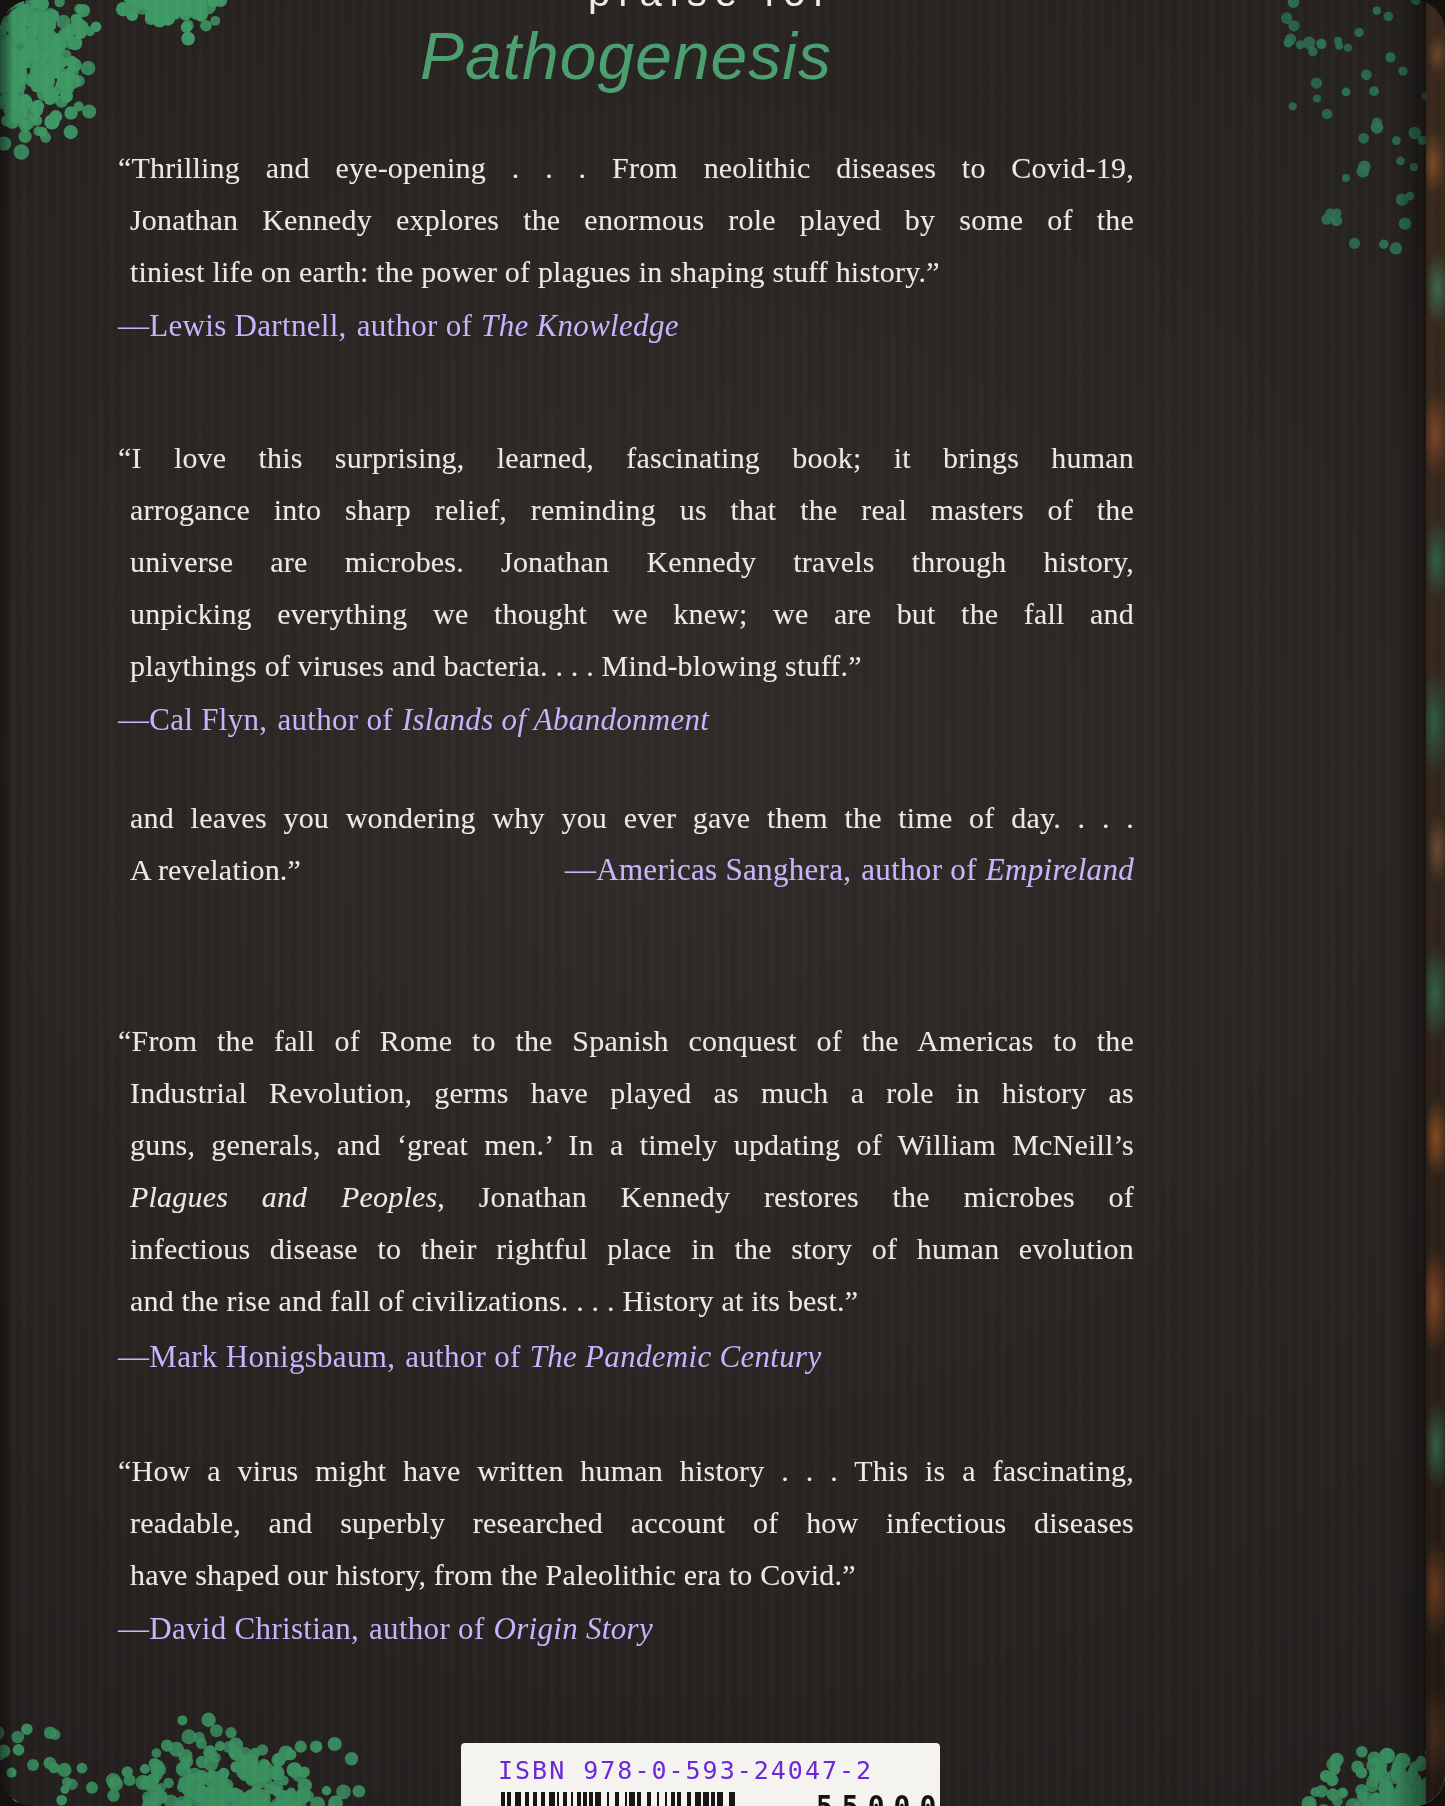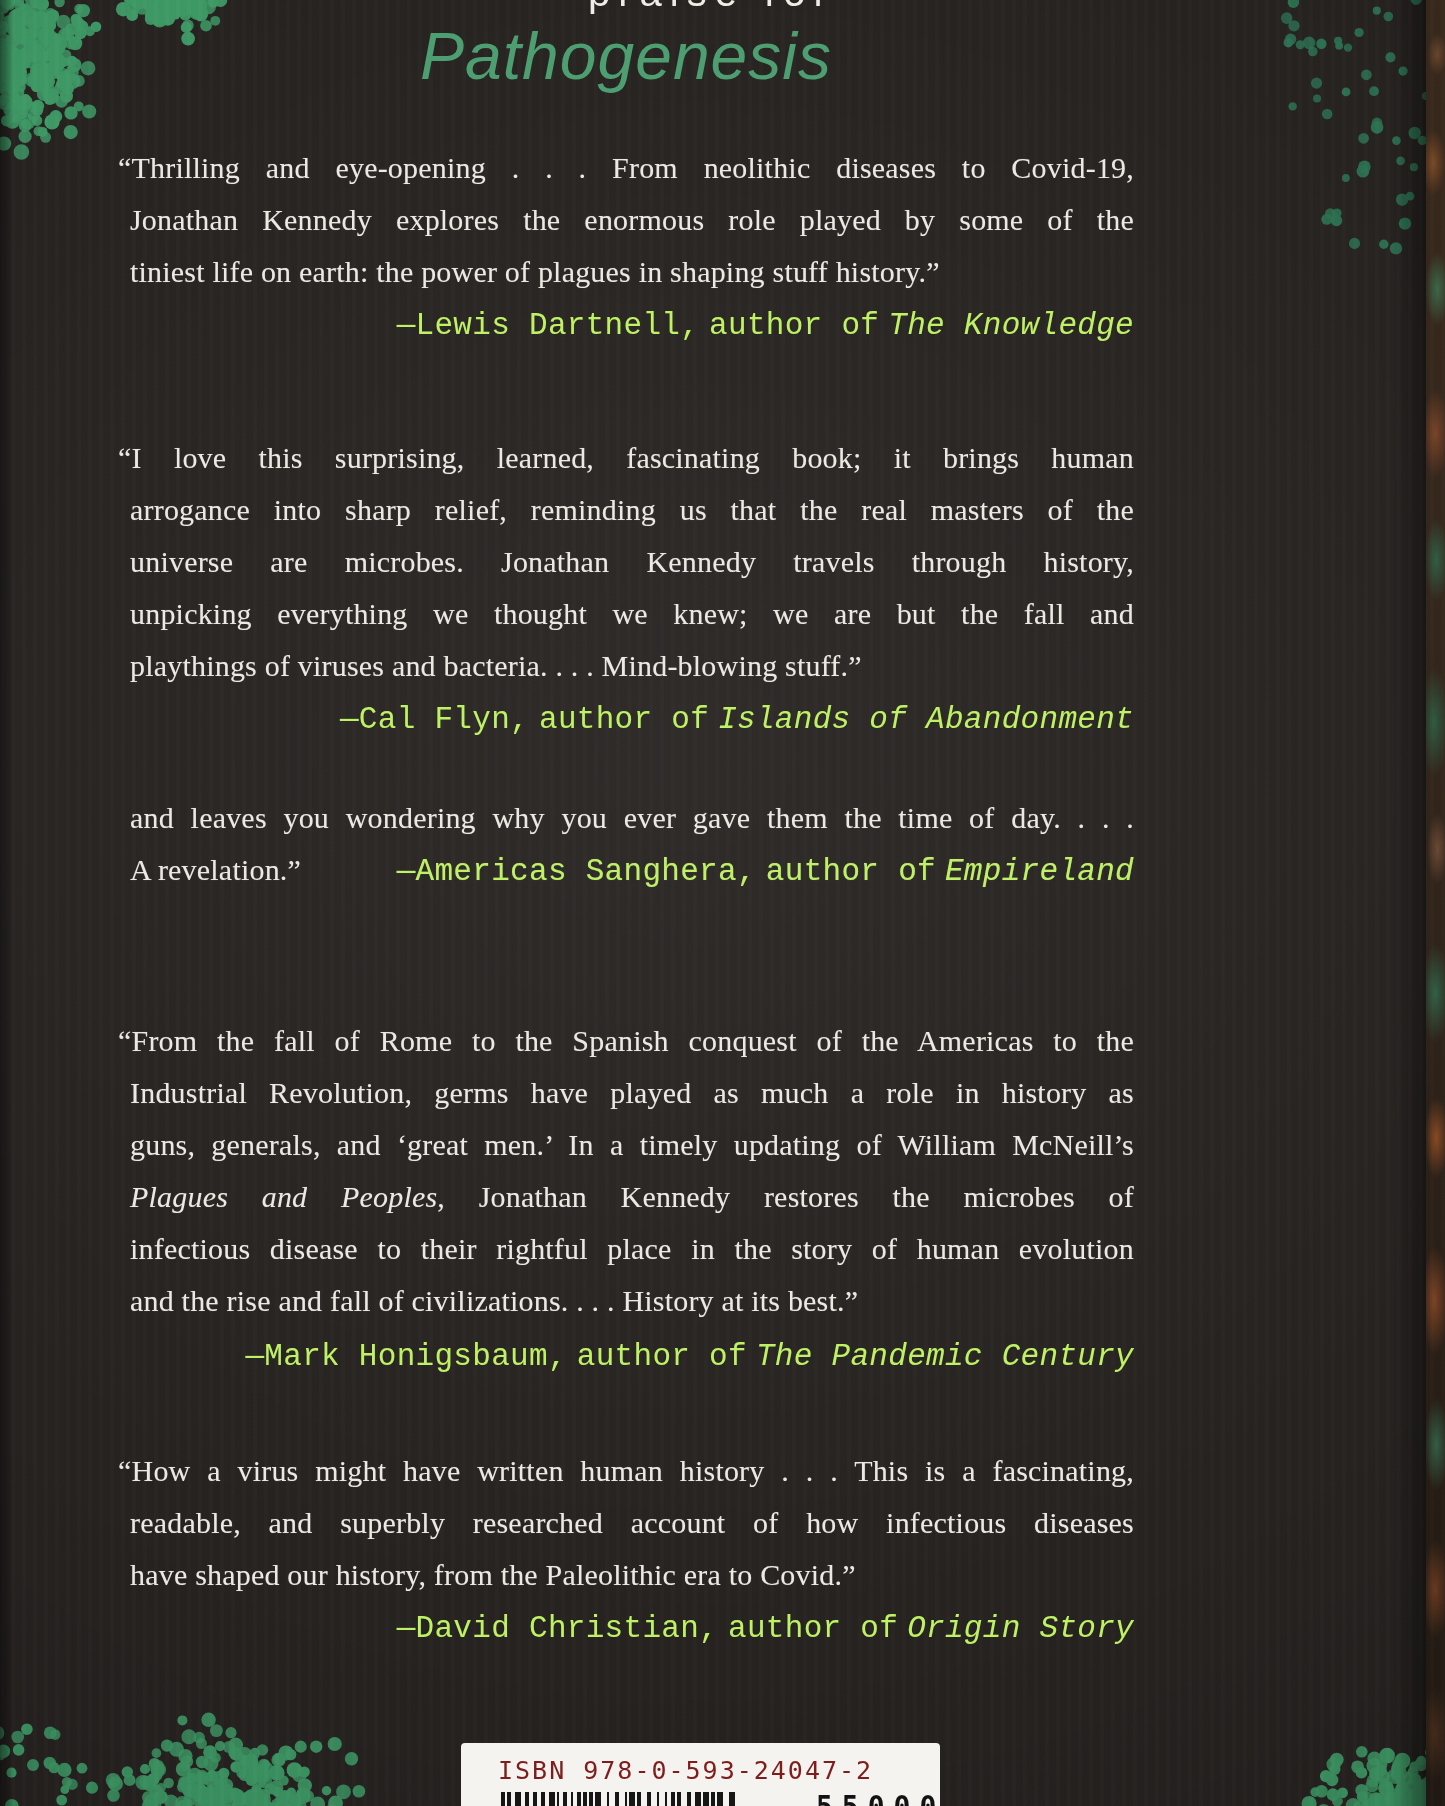--- a/index.html
+++ b/index.html
@@ -1,17 +1,17 @@
 <!DOCTYPE html>
 <html><head>
 <meta charset="utf-8">
 <style>
   html,body{margin:0;padding:0;background:#14110f;}
   #page{position:relative;width:1445px;height:1806px;overflow:hidden;
-        background:#272321;font-family:"Liberation Serif","DejaVu Serif",serif;}
+        background:#272321;font-family:"Liberation Serif","DejaVu Serif",serif;border-radius:32px;}
   
   #page::before{content:"";position:absolute;inset:0;pointer-events:none;z-index:3;
         background:
           repeating-linear-gradient(90deg, rgba(255,255,255,0.012) 0 4px, rgba(0,0,0,0.015) 4px 11px),
           radial-gradient(ellipse 120% 90% at 48% 42%, rgba(255,255,255,0.045) 0%, rgba(0,0,0,0) 55%, rgba(0,0,0,0.22) 100%);}
   .edge-shade-left{position:absolute;left:0;top:0;width:14px;height:100%;z-index:2;
         background:linear-gradient(90deg, rgba(0,0,0,0.5), rgba(0,0,0,0));}
   .edge-shade-right{position:absolute;left:1392px;top:0;width:34px;height:100%;z-index:2;
         background:linear-gradient(90deg, rgba(0,0,0,0), rgba(0,0,0,0.42));}
   
@@ -40,32 +40,32 @@
   .title{position:absolute;left:118px;top:18px;width:1016px;text-align:center;z-index:4;
         font-family:"Liberation Sans","DejaVu Sans",sans-serif;font-style:italic;
         font-size:66px;letter-spacing:1px;color:#4d9e71;}
 
   .col{position:absolute;left:118px;width:1016px;z-index:4;color:#ece9e2;}
   .qline{font-size:30px;line-height:52px;letter-spacing:0.2px;padding-left:12px;
         text-shadow:0 0 1px rgba(255,255,255,0.25);}
   .qline.first{padding-left:0;}
   .jline{text-align:justify;text-align-last:justify;text-justify:inter-word;}
   .it{font-style:italic;}
-  .attr{margin-top:10px;text-align:right;
-        font-family:Liberation Mono, monospace;
-        font-size:31px;color:#bef264;letter-spacing:0.3px;}
+  .attr{margin-top:10px;
+        font-family:Liberation Serif, serif;
+        font-size:31px;color:#c4b5fd;letter-spacing:0.3px;}
   .attr .role{margin-left:10px;}
   .attr .work{margin-left:9px;font-style:italic;}
   .lastrow{display:flex;justify-content:space-between;align-items:baseline;}
   .lastrow .attr{margin-top:0;}
 
   
   .isbn-panel{position:absolute;left:461px;top:1743px;width:479px;height:63px;z-index:5;
         background:#f4f3ef;border-radius:4px 4px 0 0;overflow:hidden;}
-  .isbn-label{position:absolute;left:37px;top:13px;color:#7f1d1d;
+  .isbn-label{position:absolute;left:37px;top:13px;color:#6d28d9;
         font-family:"DejaVu Sans Mono","Liberation Mono",monospace;
         font-size:25px;letter-spacing:2px;}
   .barcode{position:absolute;left:40px;top:49px;}
   .price-code{position:absolute;left:355px;top:47px;color:#121212;
         font-family:"DejaVu Sans Mono","Liberation Mono",monospace;
         font-weight:bold;font-size:28px;letter-spacing:9px;}
 </style>
 </head>
 <body>
 

